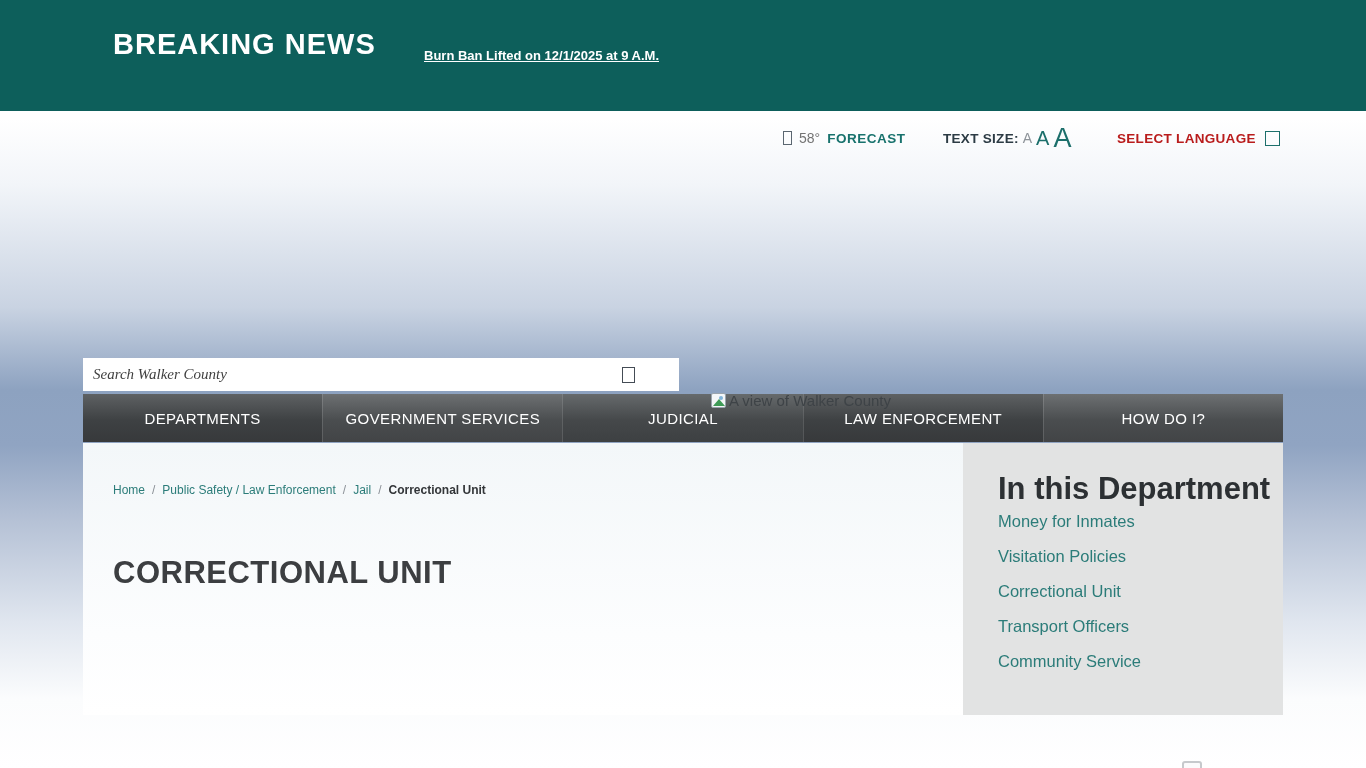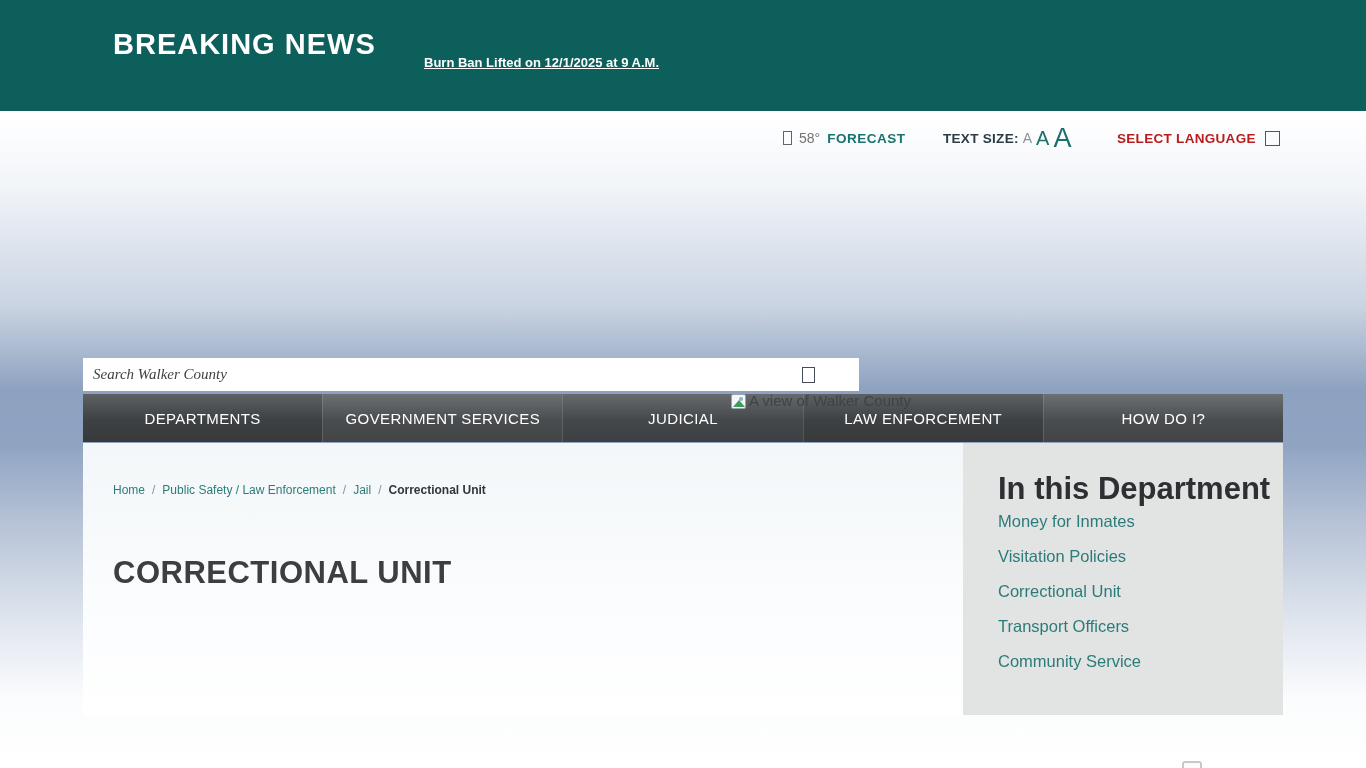--- a/index.html
+++ b/index.html
@@ -10,21 +10,21 @@
            #8da2c0 50.8%, #90a4c2 58%, #b6c2d6 68%, #e0e6ef 81%,
            #fbfcfd 91%, #ffffff 100%); }
 
   .page { position:absolute; inset:0; width:1366px; height:768px; }
 
   
   .alert-band { position:absolute; left:0; top:0; width:1366px; height:111px;
                 background:#0d5f5b; }
   .breaking-title { position:absolute; left:113px; top:28px; color:#ffffff;
                     font-size:29px; font-weight:bold; letter-spacing:1px; }
-  .alert-link { position:absolute; left:424px; top:55px; color:#ffffff;
+  .alert-link { position:absolute; left:424px; top:48px; color:#ffffff;
                 font-size:13px; font-weight:bold; text-decoration:underline; cursor:pointer; }
 
   
   .utility { position:absolute; left:0; top:124px; width:1366px; height:28px; }
   .u-item { position:absolute; display:flex; align-items:center; }
   .tofu { display:inline-block; border:1px solid #5a6670; background:transparent; }
   .weather { left:783px; top:0; height:28px; gap:7px; }
   .weather .tofu { width:9px; height:14px; }
   .temp { color:#737373; font-size:14px; }
   .forecast-link { color:#18726d; font-size:13.5px; font-weight:bold; letter-spacing:.5px; cursor:pointer; }
@@ -32,41 +32,41 @@
   .ts-label { color:#2c3b44; font-size:13.5px; font-weight:bold; letter-spacing:.3px; }
   .ts-a { cursor:pointer; line-height:1; }
   .ts-a.s1 { color:#8d9399; font-size:14px; }
   .ts-a.s2 { color:#1c6f6b; font-size:20px; }
   .ts-a.s3 { color:#1c6f6b; font-size:27px; }
   .lang { left:1117px; top:0; height:28px; gap:9px; cursor:pointer; }
   .lang-label { color:#b91c1c; font-size:13.5px; font-weight:bold; letter-spacing:.3px; }
   .lang .tofu { width:15px; height:15px; border-color:#1c6f6b; }
 
   
-  .searchbar { position:absolute; left:83px; top:358px; width:776px; height:33px;
+  .searchbar { position:absolute; left:83px; top:358px; width:596px; height:33px;
                background:#ffffff; display:flex; align-items:center; }
   .search-input { flex:1; border:none; outline:none; background:transparent;
                   font-family:"Liberation Serif", serif; font-style:italic;
                   font-size:15px; color:#3f3f3f; padding-left:10px; height:100%; }
   .search-input::placeholder { color:#3f3f3f; opacity:1; }
   .search-icon { width:13px; height:16px; border:1px solid #444c55; margin-right:44px; cursor:pointer; }
 
   
   .nav { position:absolute; left:83px; top:394px; width:1200px; height:48px; display:flex; }
   .nav-btn { flex:1; display:flex; align-items:center; justify-content:center;
              color:#ffffff; font-size:15px; letter-spacing:.4px; cursor:pointer;
              background:linear-gradient(180deg,#5e6163,#3e4143 55%,#37393b);
              border-left:1px solid rgba(255,255,255,.14); }
   .nav-btn:first-child { border-left:none; }
   .nav-btn:nth-child(2) { background:linear-gradient(180deg,#6d7072,#4a4d4f 55%,#424446); }
   .nav-btn:nth-child(3) { background:linear-gradient(180deg,#666a6c,#45484a 55%,#3d4042); }
   .nav-btn:nth-child(5) { background:linear-gradient(180deg,#6d7072,#4a4d4f 55%,#424446); }
 
   
-  .broken-img { position:absolute; left:711px; top:392px; display:flex; align-items:flex-end; gap:3px; z-index:5;margin-left:20px; }
+  .broken-img { position:absolute; left:711px; top:392px; display:flex; align-items:center; gap:3px; z-index:5; }
   .broken-icon { width:15px; height:15px; background:#f4f6f8; border:1px solid #9aa4ad;
                  position:relative; overflow:hidden; border-radius:2px; }
   .broken-icon::after { content:""; position:absolute; left:1px; bottom:1px;
                  width:0; height:0; border-left:6px solid transparent; border-right:6px solid transparent;
                  border-bottom:7px solid #3f9b57; }
   .broken-icon::before { content:""; position:absolute; right:2px; top:2px; width:4px; height:4px;
                  border-radius:50%; background:#7fb3d9; }
   .broken-alt { color:#3e4347; font-size:15px; }
 
   

